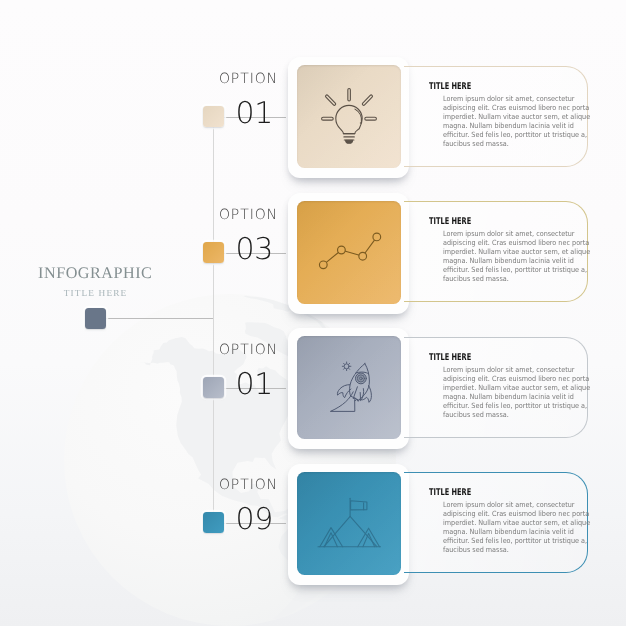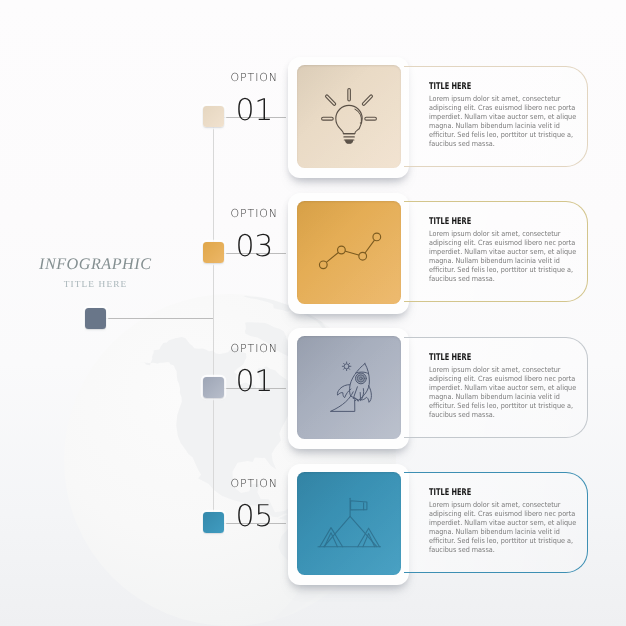--- a/index.html
+++ b/index.html
@@ -9,43 +9,43 @@
   #stage{position:relative;width:626px;height:626px;overflow:hidden;
      background:linear-gradient(180deg,#fdfcfd 0%, #fcfbfc 35%, #fafafb 58%, #f4f5f7 82%, #eff0f2 100%);}
   .globe-wrap{position:absolute;left:62px;top:292px;width:336px;height:336px;}
   .globe-wrap svg{display:block;}
   
   .vline{position:absolute;left:213px;top:117px;width:1px;height:407px;background:#d8d8d8;}
   .hline{position:absolute;height:1px;background:#bcbcbc;}
   .marker{position:absolute;width:21px;height:21px;border-radius:3.5px;
      box-shadow:0 1px 2px rgba(110,115,125,.30), 0 0 0 2.2px rgba(255,255,255,.85);}
   .optwrap{position:absolute;text-align:right;width:110px;}
-  .optlabel{font-size:11px;letter-spacing:0.9px;color:#3a3a3a;font-weight:300;font-family:"DejaVu Sans",sans-serif;}
+  .optlabel{font-size:14px;letter-spacing:0.9px;color:#3a3a3a;font-weight:300;font-family:"DejaVu Sans",sans-serif;}
   .optnum{font-size:30px;line-height:30px;color:#1e1e1e;font-weight:300;letter-spacing:-0.3px;font-family:"DejaVu Sans",sans-serif;margin-top:12px;padding-right:5px;}
   .card{position:absolute;left:288px;width:121px;height:121px;background:#fefefe;border-radius:12px;
      box-shadow:0 4px 6px -1px rgba(120,127,140,.30), 0 9px 14px -6px rgba(120,127,140,.30);}
   .tile{position:absolute;left:9px;top:8px;width:104px;height:103px;border-radius:7.5px;
      display:flex;align-items:center;justify-content:center;position:absolute;
      box-shadow:inset 0 1px 2px rgba(0,0,0,.09);}
   .tile::after{content:"";position:absolute;inset:0;border-radius:7.5px;pointer-events:none;
      background:linear-gradient(135deg,rgba(0,0,0,.045) 0%,rgba(0,0,0,0) 38%,rgba(255,255,255,.05) 100%);}
   .tile svg{display:block;}
   .panel{position:absolute;left:404px;width:184px;height:101px;
      border-radius:0 22px 22px 0;border:1.3px solid #ccc;border-left:none;
      background:linear-gradient(100deg,rgba(255,255,255,.52),rgba(255,255,255,.18));
      box-sizing:border-box;}
   .ptitle{position:absolute;left:25px;top:14px;font-size:9.3px;font-weight:bold;
      letter-spacing:0px;color:#141414;font-family:"DejaVu Sans Condensed","DejaVu Sans",sans-serif;
      transform:scaleX(.79);transform-origin:left center;}
-  .pbody{position:absolute;left:25px;top:28px;width:148px;font-size:7.2px;line-height:8.9px;
+  .pbody{position:absolute;left:39px;top:28px;width:148px;font-size:7.2px;line-height:8.9px;
      color:#7b7b7b;letter-spacing:0px;font-family:"DejaVu Sans Condensed","DejaVu Sans",sans-serif;}
   .btitle{position:absolute;left:15px;top:247px;width:160px;text-align:center;
      font-family:"Liberation Serif",serif;color:#919c9e;}
   .b1{font-size:10.6px;letter-spacing:1.55px;padding-left:1.55px;}
-  .b2{font-size:16.2px;letter-spacing:0.5px;margin-top:8px;padding-left:.5px;color:#848f91;font-style:italic;}
+  .b2{font-size:16.2px;letter-spacing:0.5px;margin-top:17px;padding-left:.5px;color:#848f91;}
   .b3{font-size:9.3px;letter-spacing:1.1px;margin-top:6px;padding-left:1.1px;color:#a7b4b8;}
 </style>
 </head>
 <body>
 
 <div id="stage">
 
   <div class="globe-wrap">
     <svg width="336" height="336" viewBox="0 0 340 340" aria-hidden="true">
       <defs>
@@ -166,21 +166,21 @@
     <div class="panel" style="top: 337px; border-color: rgb(195, 200, 205);">
       <div class="ptitle">TITLE HERE</div>
       <div class="pbody">Lorem ipsum dolor sit amet, consectetur adipiscing elit. Cras euismod libero nec porta imperdiet. Nullam vitae auctor sem, et alique magna. Nullam bibendum lacinia velit id efficitur. Sed felis leo, porttitor ut tristique a, faucibus sed massa.</div>
     </div>
   </div>
   <div class="row">
     <div class="hline" style="left:224px;top:523px;width:62px;"></div>
     <div class="marker" style="top: 512px; left: 203px; background: linear-gradient(135deg, rgb(53, 137, 171) 0%, rgb(64, 156, 192) 100%);"></div>
     <div class="optwrap" style="left:168px;top:477px;">
       <div class="optlabel">OPTION</div>
-      <div class="optnum">05</div>
+      <div class="optnum">09</div>
     </div>
     <div class="card" style="top:464px;">
       <div class="tile" style="background: linear-gradient(135deg, rgb(53, 137, 171) 0%, rgb(64, 156, 192) 100%);">
         <svg class="icon" width="66" height="58" viewBox="-1 0 66 58" fill="none" stroke="#2c7190" stroke-width="1.1" stroke-linecap="round" stroke-linejoin="round">
           <path d="M1.0 51.7 L63.5 51.7"></path>
           <path d="M33.1 3.2 L33.1 21.4"></path>
           <path d="M33.6 5.8 L49.9 7.0 L49.9 14.6 L33.6 14.9 Z"></path>
           <path d="M46.6 7.7 L46.6 14.7"></path>
           <path d="M7.0 51.7 L33.1 21.4 L59.8 51.7"></path>
           <path d="M2.8 51.7 L14.0 32.6 L25.6 51.7"></path>

